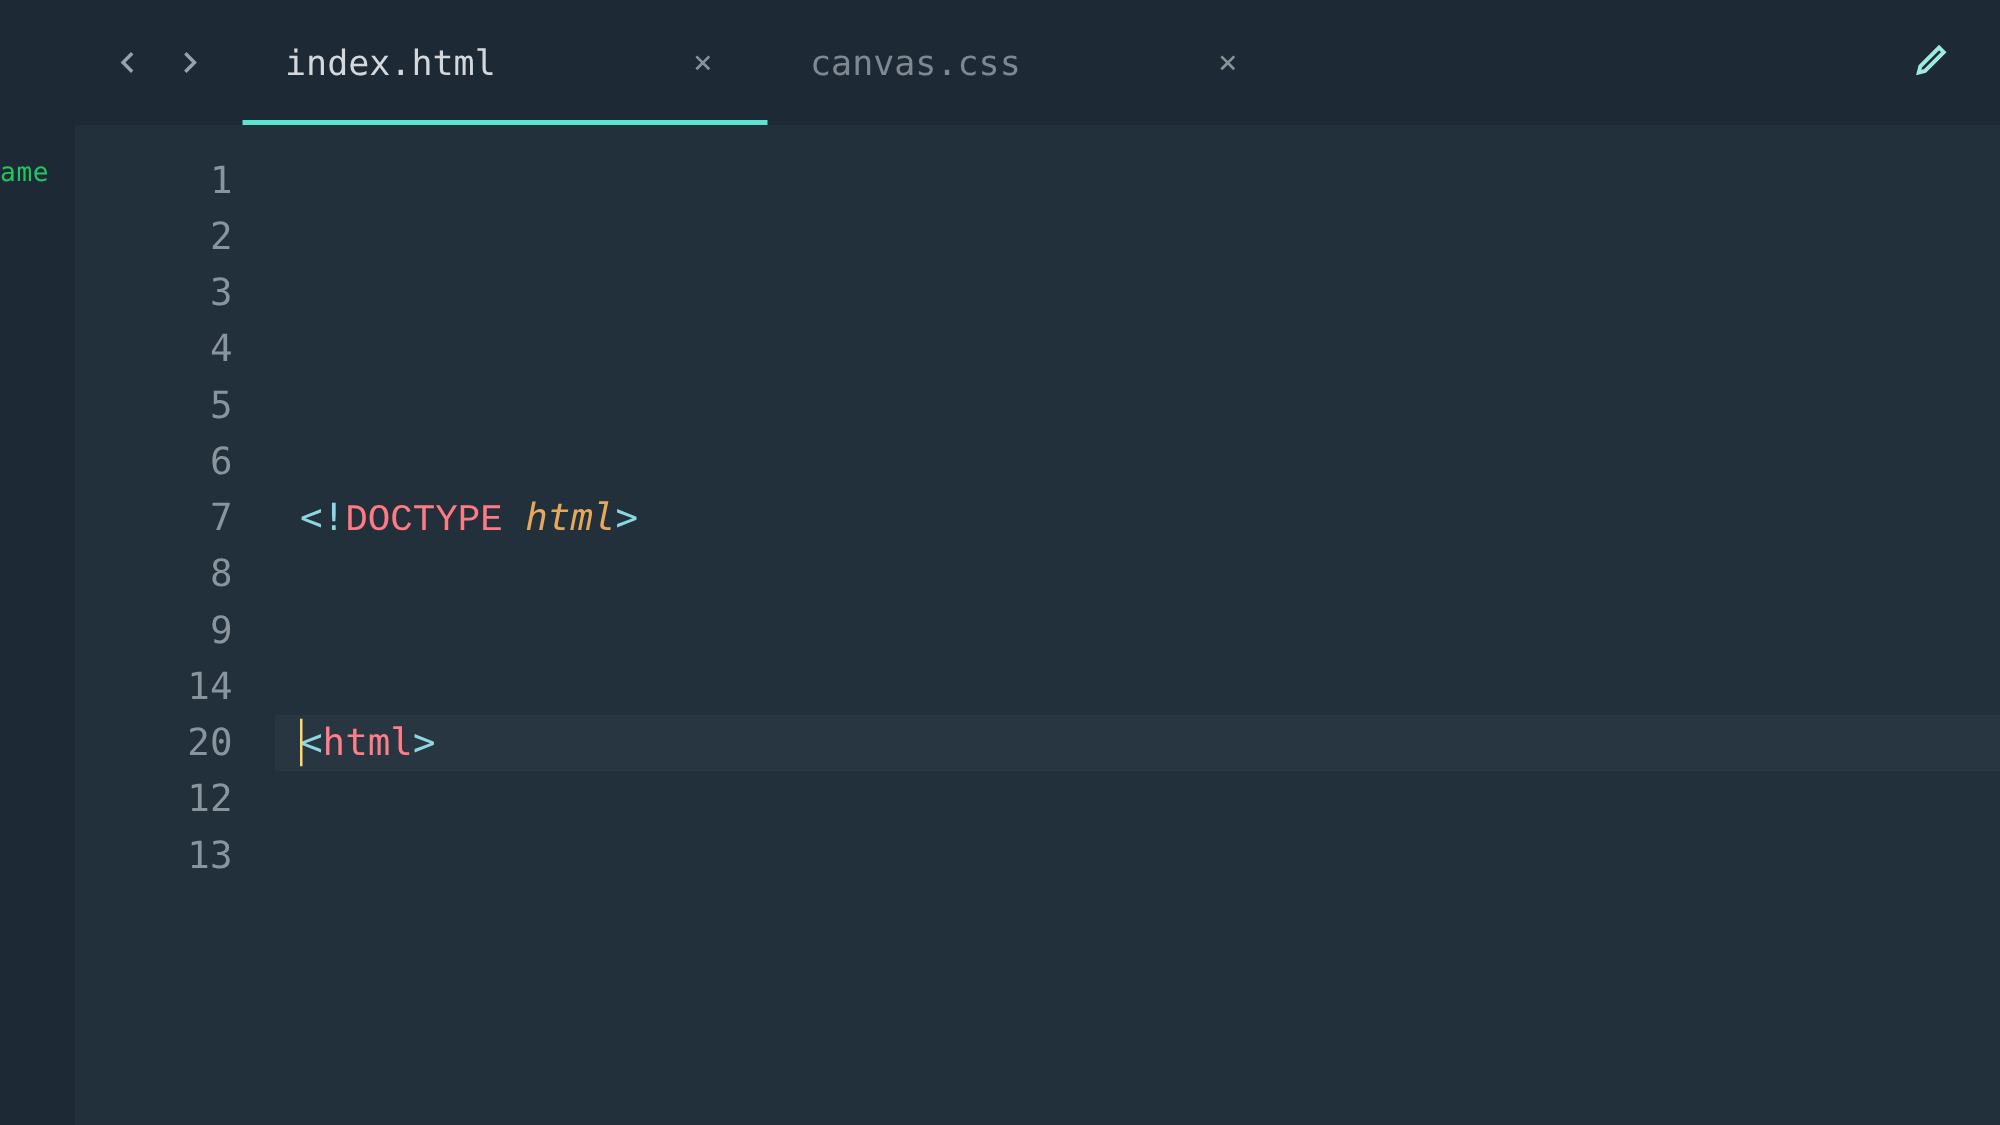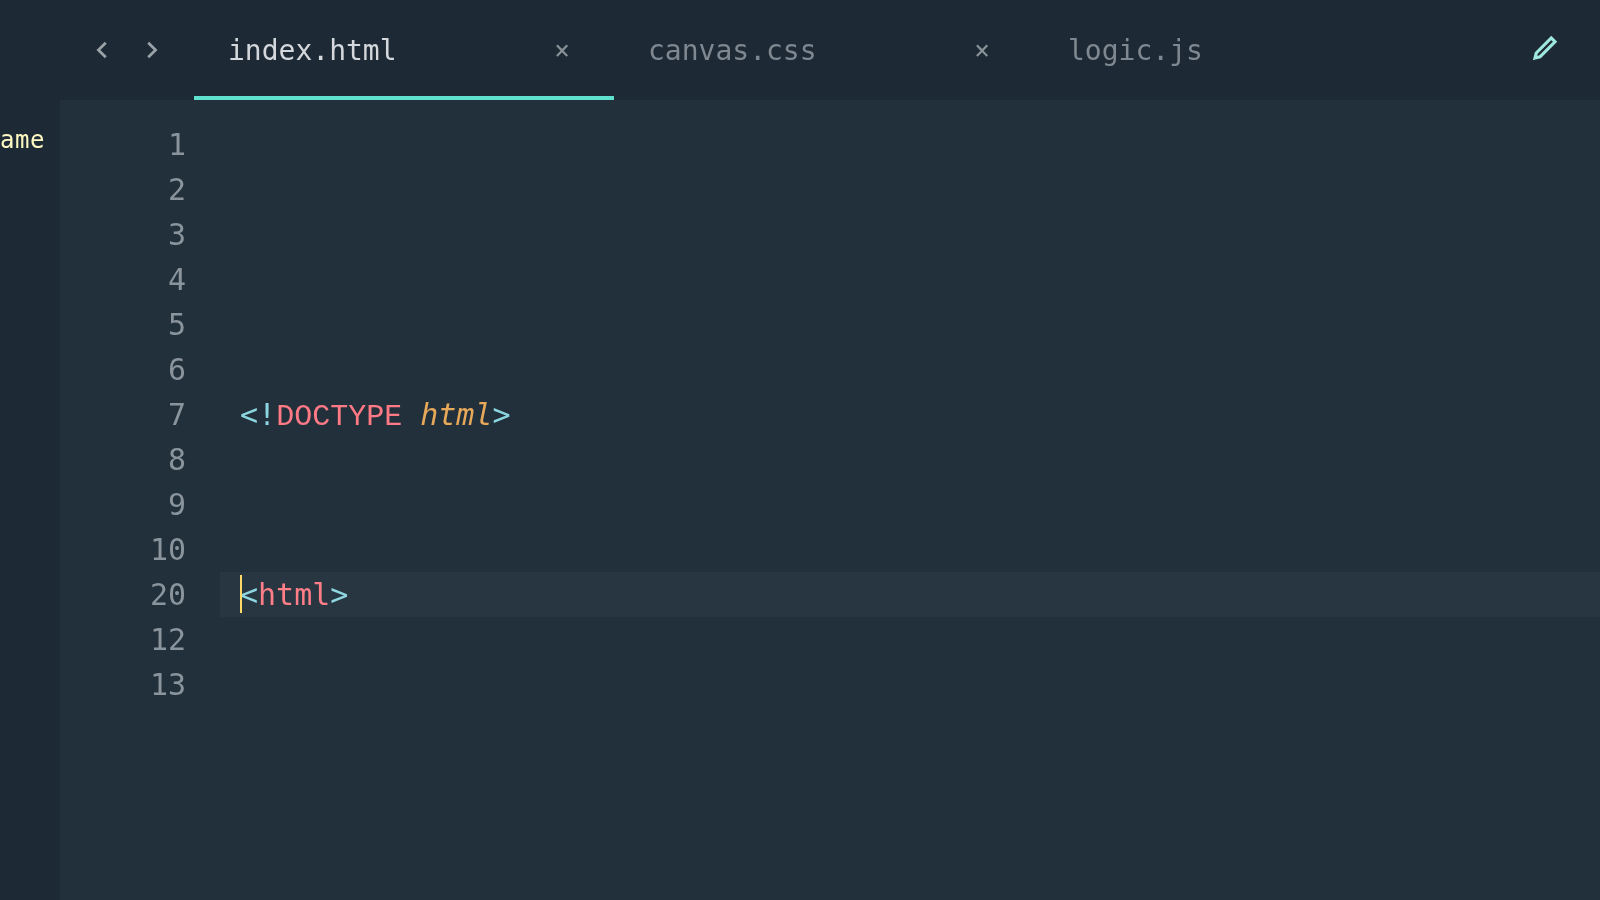--- a/index.html
+++ b/index.html
@@ -14,22 +14,22 @@
     width: 60px;
     background: #1d2a35;
     flex-shrink: 0;
     padding-top: 120px;
     position: relative;
   }
   .sidebar-frag {
     position: absolute;
     top: 126px;
     left: 0;
-    font-size: 24px;
-    color: #fef9c3;
+    font-size: 21px;
+    color: #22c55e;
     letter-spacing: 0.5px;
   }
   .main {
     flex: 1;
     display: flex;
     flex-direction: column;
     overflow: hidden;
   }
   .tabbar {
     height: 100px;
@@ -173,43 +173,40 @@
     </div>
 
     <div class="tab active">
       <span class="tab-label">index.html</span>
       <span class="tab-close">×</span>
     </div>
     <div class="tab">
       <span class="tab-label">canvas.css</span>
       <span class="tab-close">×</span>
     </div>
-    <div class="tab">
-      <span class="tab-label">logic.js</span>
-    </div>
 
     <div class="pencil">
       <svg viewBox="0 0 24 24">
           <path d="M4 20 L8 19 L20 7 L17 4 L5 16 Z"></path>
         </svg>
     </div>
   </div>
 
   <div class="editor">
     <div class="gutter">
       <div class="ln">1</div>
       <div class="ln">2</div>
       <div class="ln">3</div>
       <div class="ln">4</div>
       <div class="ln">5</div>
       <div class="ln">6</div>
       <div class="ln">7</div>
       <div class="ln">8</div>
       <div class="ln">9</div>
-      <div class="ln">10</div>
+      <div class="ln">14</div>
       <div class="ln">20</div>
       <div class="ln">12</div>
       <div class="ln">13</div>
     </div>
 
     <div class="code">
       <div class="hl-line" style="top:472px;"></div>
       <div class="cursor" style="top:475px; left:20px;"></div>
 
       

